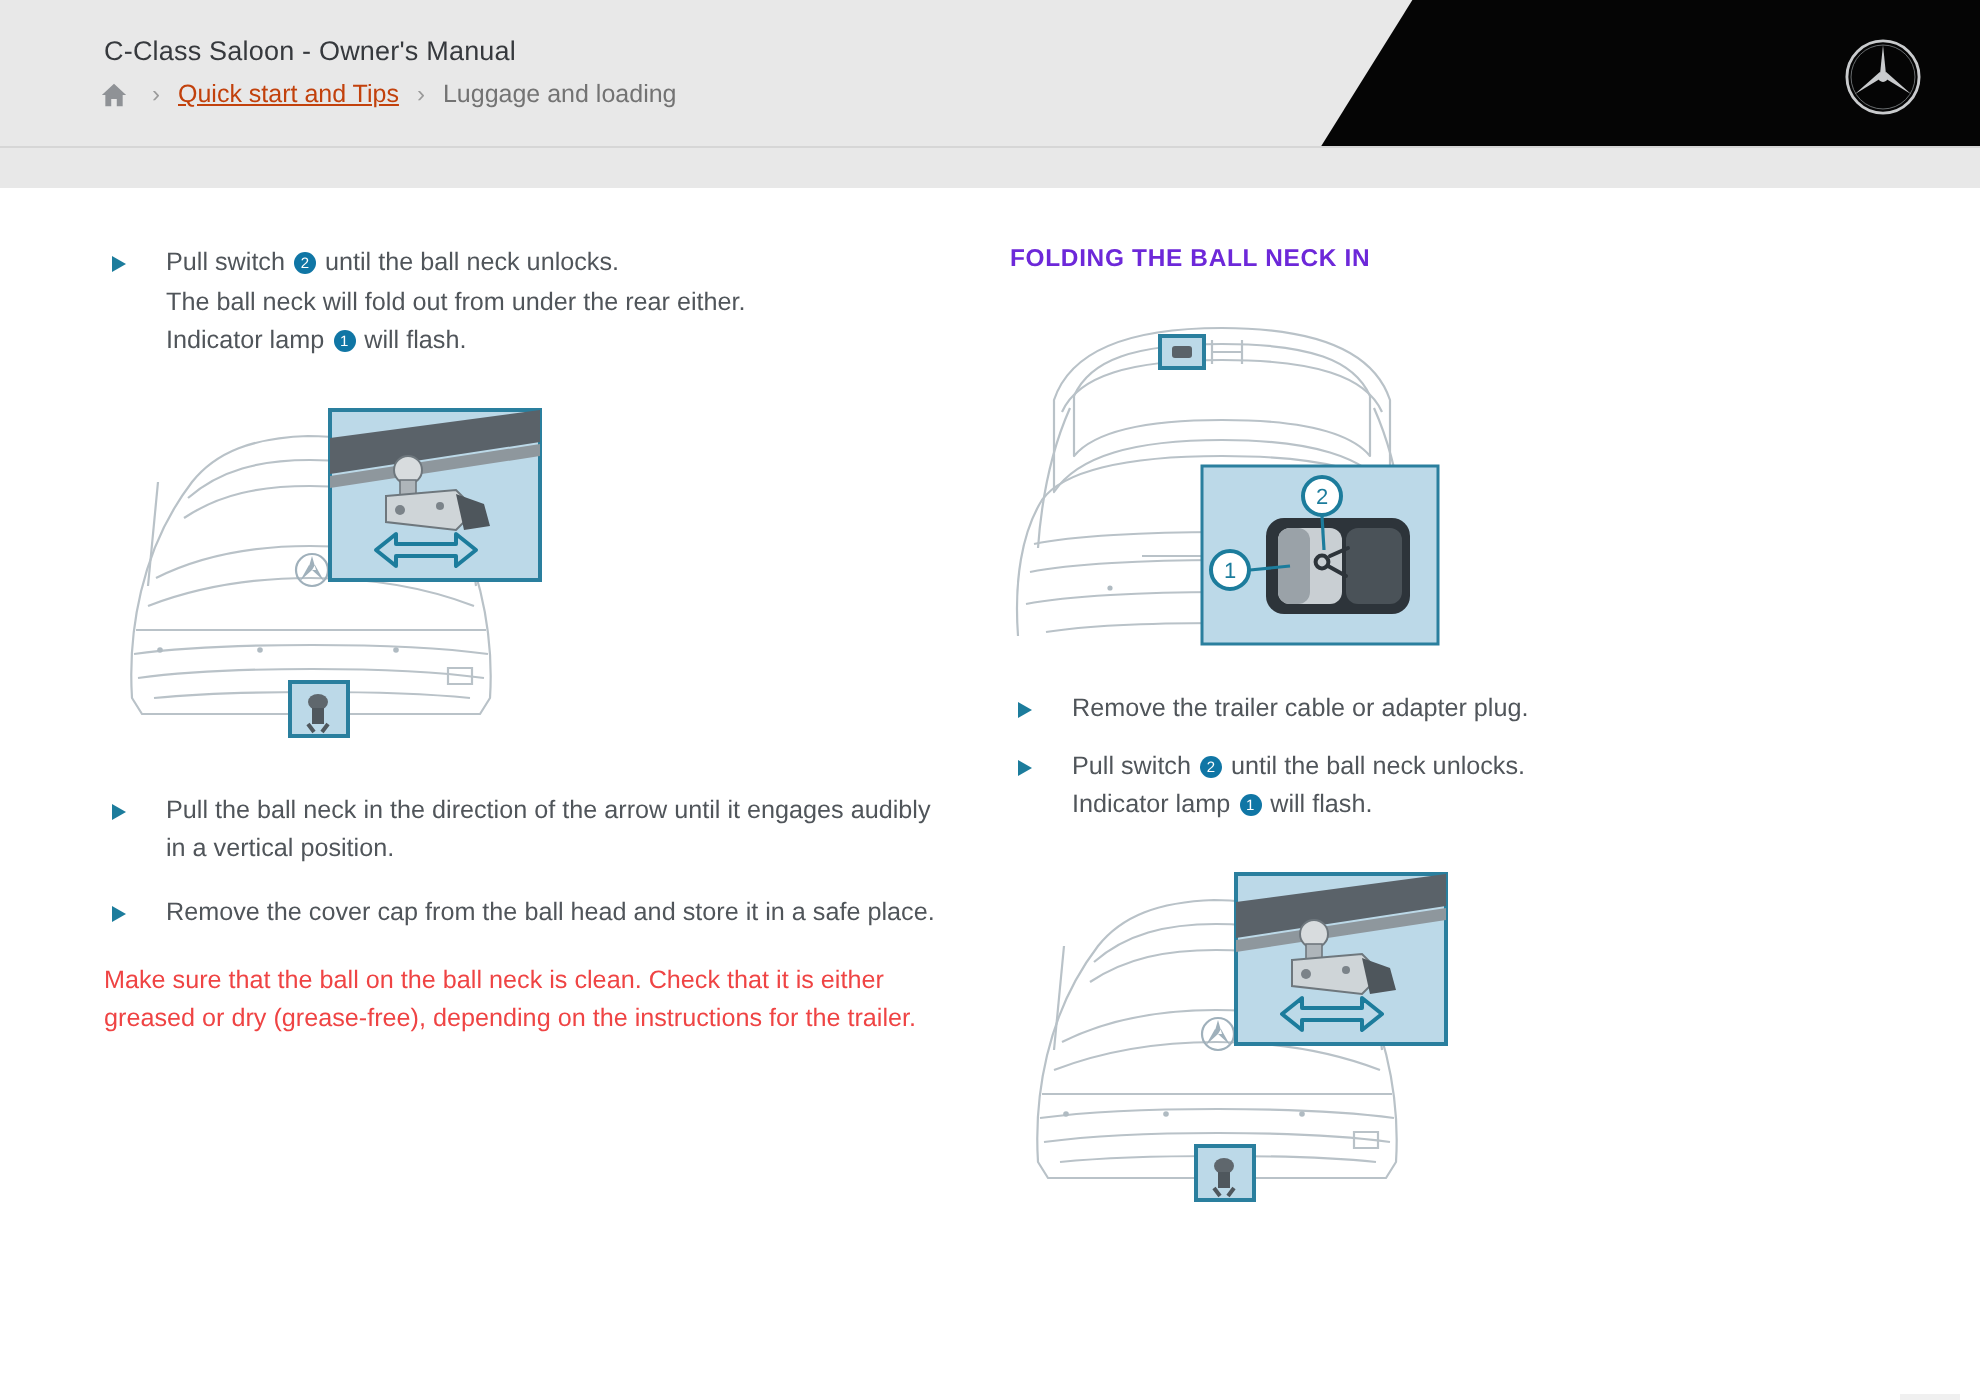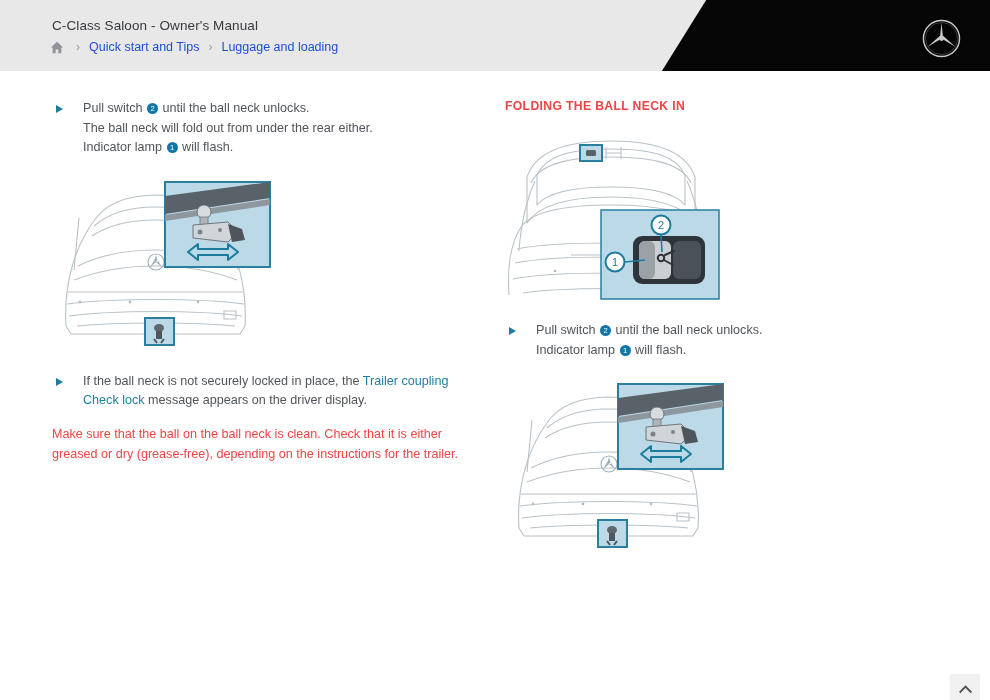--- a/index.html
+++ b/index.html
@@ -13,21 +13,21 @@
     font-family: "Liberation Sans", sans-serif;
     color: #4a4f54;
     overflow: hidden;
     position: relative;
   }
 
   
   .header {
     position: relative;
     width: 990px;
-    height: 71px;
+    height: 94px;
     background: #e8e8e8;
     overflow: hidden;
   }
   .header-black {
     position: absolute;
     top: 0;
     right: 0;
     width: 330px;
     height: 74px;
     background: #050505;
@@ -71,25 +71,26 @@
     display: inline-block;
   }
   .crumb-sep {
     display: inline-block;
     width: 22px;
     text-align: center;
     color: #9a9a9a;
     font-size: 12px;
   }
   .crumb-link {
-    color: #1d4ed8;
+    color: #c2410c;
     cursor: pointer;
+    text-decoration: underline;
   }
   .crumb-current {
-    color: #1d4ed8;
+    color: #737373;
   }
 
   
   .page {
     position: relative;
     width: 990px;
     height: 640px;
   }
   .col-left {
     position: absolute;
@@ -100,21 +101,21 @@
   .col-right {
     position: absolute;
     left: 505px;
     top: 28px;
     width: 420px;
   }
 
   .sec-head {
     font-size: 12.2px;
     font-weight: bold;
-    color: #ef4444;
+    color: #6d28d9;
     letter-spacing: 0.35px;
     margin-bottom: 18px;
   }
 
   
   .bullet {
     position: relative;
     padding-left: 31px;
     margin-bottom: 9px;
     font-size: 12.6px;
@@ -279,25 +280,26 @@
           <path d="M176 50 L190 55 L193 66 L180 68 Z" fill="#4e565c"></path>
           <circle cx="148" cy="58" r="2.5" fill="#7b8389"></circle>
           <circle cx="168" cy="56" r="2" fill="#7b8389"></circle>
 
           <path d="M136 78 L146 70 L146 75 L176 75 L176 70 L186 78 L176 86 L176 81 L146 81 L146 86 Z" fill="#bcd9e8" stroke="#1c7c9c" stroke-width="2" stroke-linejoin="round"></path>
         </g>
       </svg>
     </div>
 
     <div class="bullet">
-      <span class="sub">
-        <span>If the ball neck is not securely locked in place, the </span><span class="teal-txt">Trailer coupling Check lock</span><span> message appears on the driver display.</span>
-      </span>
-    </div>
-
+      <span class="sub">Pull the ball neck in the direction of the arrow until it engages audibly in a vertical position.</span>
+    </div>
+
+    <div class="bullet" style="margin-top:12px;">
+      <span class="sub">Remove the cover cap from the ball head and store it in a safe place.</span>
+    </div>
 
     <div class="plain">Make sure that the ball on the ball neck is clean. Check that it is either greased or dry (grease-free), depending on the instructions for the trailer.</div>
   </div>
 
   <div class="col-right">
 
     <div class="sec-head">FOLDING THE BALL NECK IN</div>
 
     <div class="fig" style="margin:4px 0 14px 0;">
       <svg width="215" height="172" viewBox="0 0 215 172">
@@ -352,20 +354,23 @@
           <g>
             <circle cx="156" cy="94" r="9.5" fill="#ffffff" stroke="#1c7c9c" stroke-width="2"></circle>
             <text x="156" y="98" font-family="Liberation Sans, sans-serif" font-size="11" fill="#1c7c9c" text-anchor="middle">2</text>
             <path d="M156 104 L157 121" stroke="#1c7c9c" stroke-width="1.6"></path>
           </g>
         </g>
       </svg>
     </div>
 
 
+    <div class="bullet">
+      <span class="sub">Remove the trailer cable or adapter plug.</span>
+    </div>
 
     <div class="bullet">
       <span class="sub">
         <span>Pull switch </span><span class="badge">2</span><span> until the ball neck unlocks.</span>
       </span>
       <span class="sub">
         <span>Indicator lamp </span><span class="badge">1</span><span> will flash.</span>
       </span>
     </div>
 

